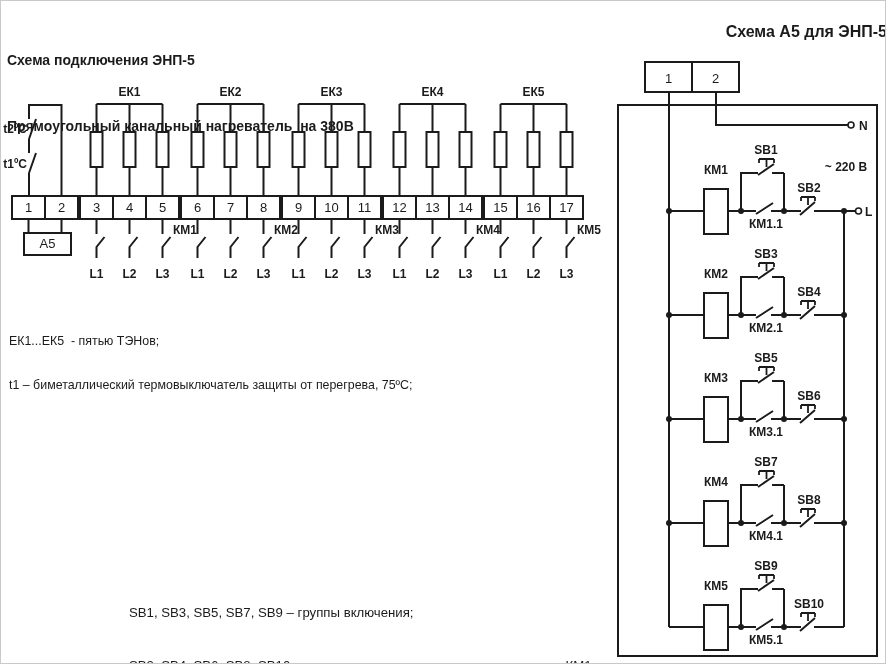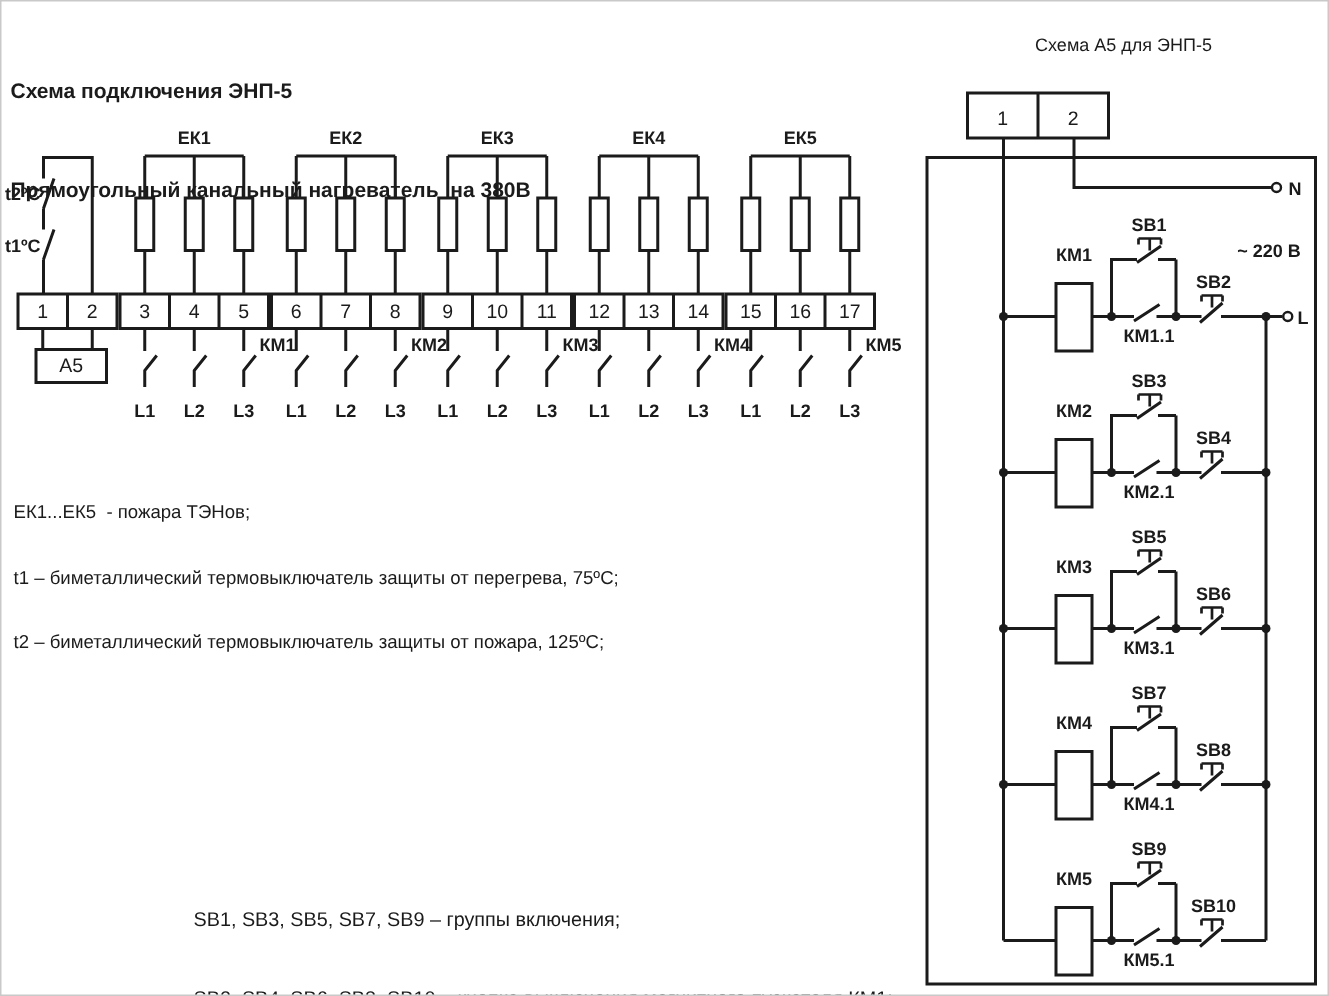--- a/index.html
+++ b/index.html
@@ -6,22 +6,22 @@
   .page{
     position:relative; width:886px; height:664px; background:#ffffff;
     font-family:"Liberation Sans", sans-serif; color:#1b1b1b; overflow:hidden;
     box-sizing:border-box; border:1px solid #c9c9c9;
   }
   .title-left{
     position:absolute; left:6px; top:3px; font-size:14px; font-weight:bold;
     line-height:22.3px; white-space:pre-wrap;
   }
   .title-right{
-    position:absolute; left:610px; top:22px; width:276px; text-align:center;
-    font-size:12px; font-weight:normal;
+    position:absolute; left:610px; top:22px; width:276px; text-align:right;
+    font-size:16px; font-weight:bold;
   }
   svg{position:absolute; overflow:visible;}
   .main-svg{left:0; top:80px;}
   .a5-svg{left:610px; top:50px;}
   .w{stroke:#1b1b1b; stroke-width:2; fill:none; stroke-linecap:butt;}
   .thin{stroke:#1b1b1b; stroke-width:1.8; fill:none;}
   .box{stroke:#1b1b1b; stroke-width:2; fill:#ffffff;}
   .dot{fill:#1b1b1b; stroke:none;}
   .ring{stroke:#1b1b1b; stroke-width:1.6; fill:#ffffff;}
   text{fill:#1b1b1b;}
@@ -158,23 +158,22 @@
       <text class="lbl mid" x="398.5" y="197">L1</text>
       <text class="lbl mid" x="431.5" y="197">L2</text>
       <text class="lbl mid" x="464.5" y="197">L3</text>
       <text class="lbl mid" x="499.5" y="197">L1</text>
       <text class="lbl mid" x="532.5" y="197">L2</text>
       <text class="lbl mid" x="565.5" y="197">L3</text>
     </g>
   </svg>
 
   <div class="legend">
-    <div><b>ЕК1...ЕК5</b><span>  - пожара ТЭНов;</span></div>
+    <div><b>ЕК1...ЕК5</b><span>  - пятью ТЭНов;</span></div>
     <div><b>t1</b><span> – биметаллический термовыключатель защиты от перегрева, 75ºС;</span></div>
-    <div><b>t2</b><span> – биметаллический термовыключатель защиты от пожара, 125ºС;</span></div>
   </div>
 
   <div class="notes">
     <div><b>SB1, SB3, SB5, SB7, SB9</b><span> – группы включения;</span></div>
     <div><b>SB2, SB4, SB6, SB8, SB10</b><span> – кнопка выключения магнитного пускателя КМ1;</span></div>
     
     
     
   </div>
 

